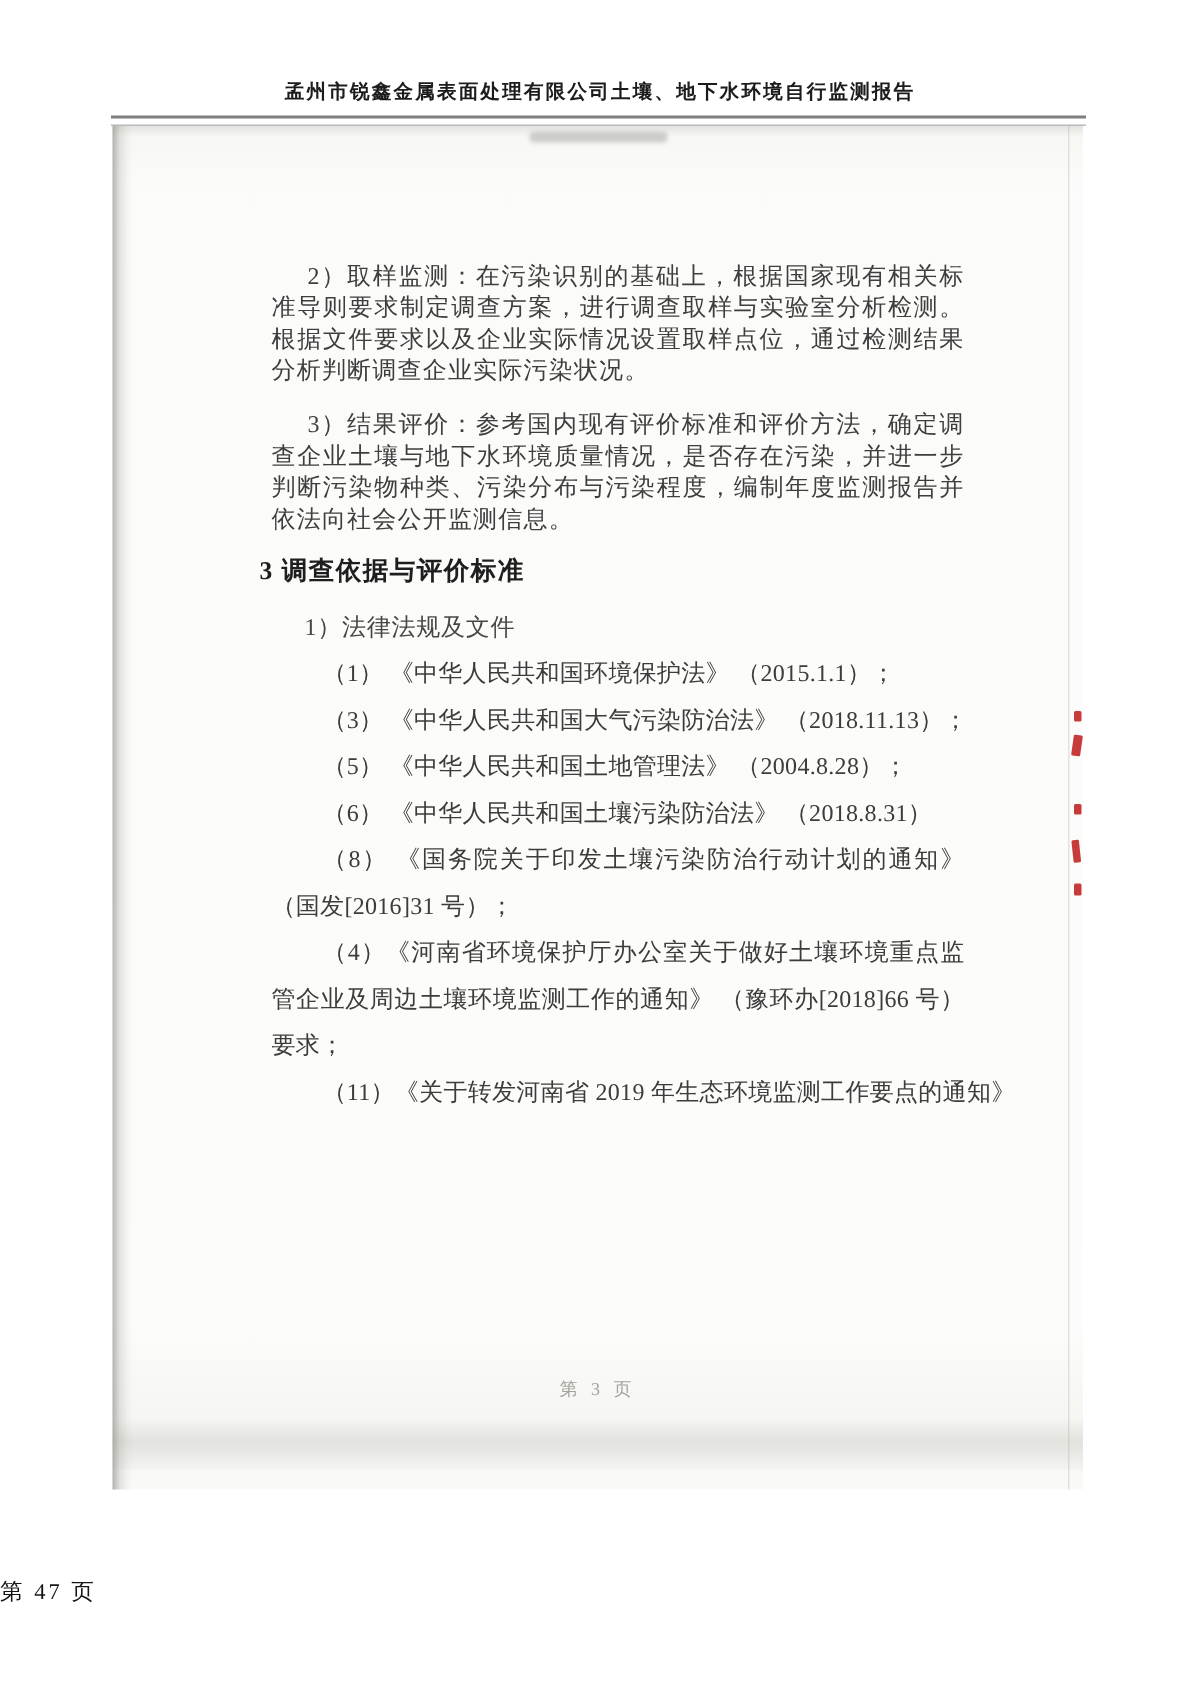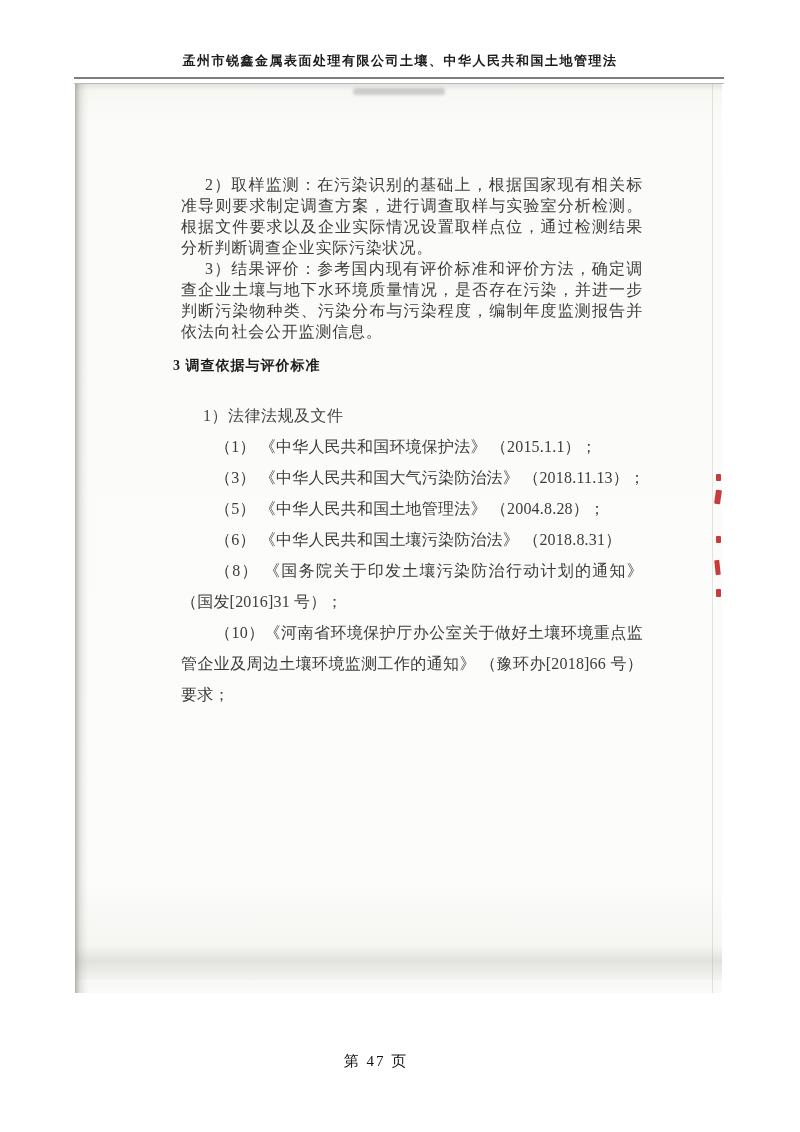--- a/index.html
+++ b/index.html
@@ -91,30 +91,30 @@
     color: #3e3e3e;
     font-size: 16px;
   }
   .para {
     margin: 0;
     line-height: 21px;
     text-align: justify;
     text-indent: 24px;
     letter-spacing: 0.8px;
   }
-  .para + .para { margin-top: 0; }
+  .para + .para { margin-top: 15px; }
   .section-heading {
     margin: 10px 0 0 -8px;
-    font-size: 14px;
+    font-size: 17px;
     font-weight: bold;
     color: #1e1e1e;
     line-height: 28px;
     letter-spacing: 1px;
   }
-  .law-list { margin-top: 20px; }
+  .law-list { margin-top: 8px; }
   .list-intro {
     line-height: 31px;
     text-indent: 22px;
     letter-spacing: 0.5px;
     color: #474747;
   }
   .list-item {
     line-height: 31px;
     text-indent: 34px;
     letter-spacing: 0.2px;
@@ -148,32 +148,32 @@
   .rm3 { left: 641px; top: 452px; width: 5px; height: 7px; }
   .rm4 { left: 640px; top: 476px; width: 5px; height: 15px; transform: rotate(-6deg); }
   .rm5 { left: 641px; top: 505px; width: 5px; height: 8px; }
 
   
   .outer-footer {
     position: absolute;
     top: 1052px;
     left: 0;
     width: 752px;
-    text-align: center;
+    text-align: left;
     font-size: 15px;
     letter-spacing: 2px;
     color: #141414;
   }
 </style>
 </head>
 <body>
 
 <div class="page">
 
-  <div class="header-title">孟州市锐鑫金属表面处理有限公司土壤、中华人民共和国土地管理法</div>
+  <div class="header-title">孟州市锐鑫金属表面处理有限公司土壤、地下水环境自行监测报告</div>
   <div class="header-rule"></div>
 
   <div class="sheet">
     <div class="edge-left"></div>
     <div class="edge-top"></div>
     <div class="smudge"></div>
     <div class="crease-right"></div>
     <div class="bottom-band"></div>
 
     <div class="content">
@@ -182,24 +182,26 @@
 
       <h2 class="section-heading">3 调查依据与评价标准</h2>
 
       <div class="law-list">
         <div class="list-intro">1）法律法规及文件</div>
         <div class="list-item">（1） 《中华人民共和国环境保护法》 （2015.1.1）；</div>
         <div class="list-item">（3） 《中华人民共和国大气污染防治法》 （2018.11.13）；</div>
         <div class="list-item">（5） 《中华人民共和国土地管理法》 （2004.8.28）；</div>
         <div class="list-item">（6） 《中华人民共和国土壤污染防治法》 （2018.8.31）</div>
         <div class="list-item wrap">（8） 《国务院关于印发土壤污染防治行动计划的通知》 （国发[2016]31 号）；</div>
-        <div class="list-item wrap">（10）《河南省环境保护厅办公室关于做好土壤环境重点监管企业及周边土壤环境监测工作的通知》 （豫环办[2018]66 号）要求；</div>
+        <div class="list-item wrap">（4）《河南省环境保护厅办公室关于做好土壤环境重点监管企业及周边土壤环境监测工作的通知》 （豫环办[2018]66 号）要求；</div>
+        <div class="list-item">（11）《关于转发河南省 2019 年生态环境监测工作要点的通知》</div>
       </div>
     </div>
 
+    <div class="inner-footer">第 3 页</div>
 
     <span class="red-mark rm1"></span>
     <span class="red-mark rm2"></span>
     <span class="red-mark rm3"></span>
     <span class="red-mark rm4"></span>
     <span class="red-mark rm5"></span>
   </div>
 
   <div class="outer-footer">第 47 页</div>
 </div>

